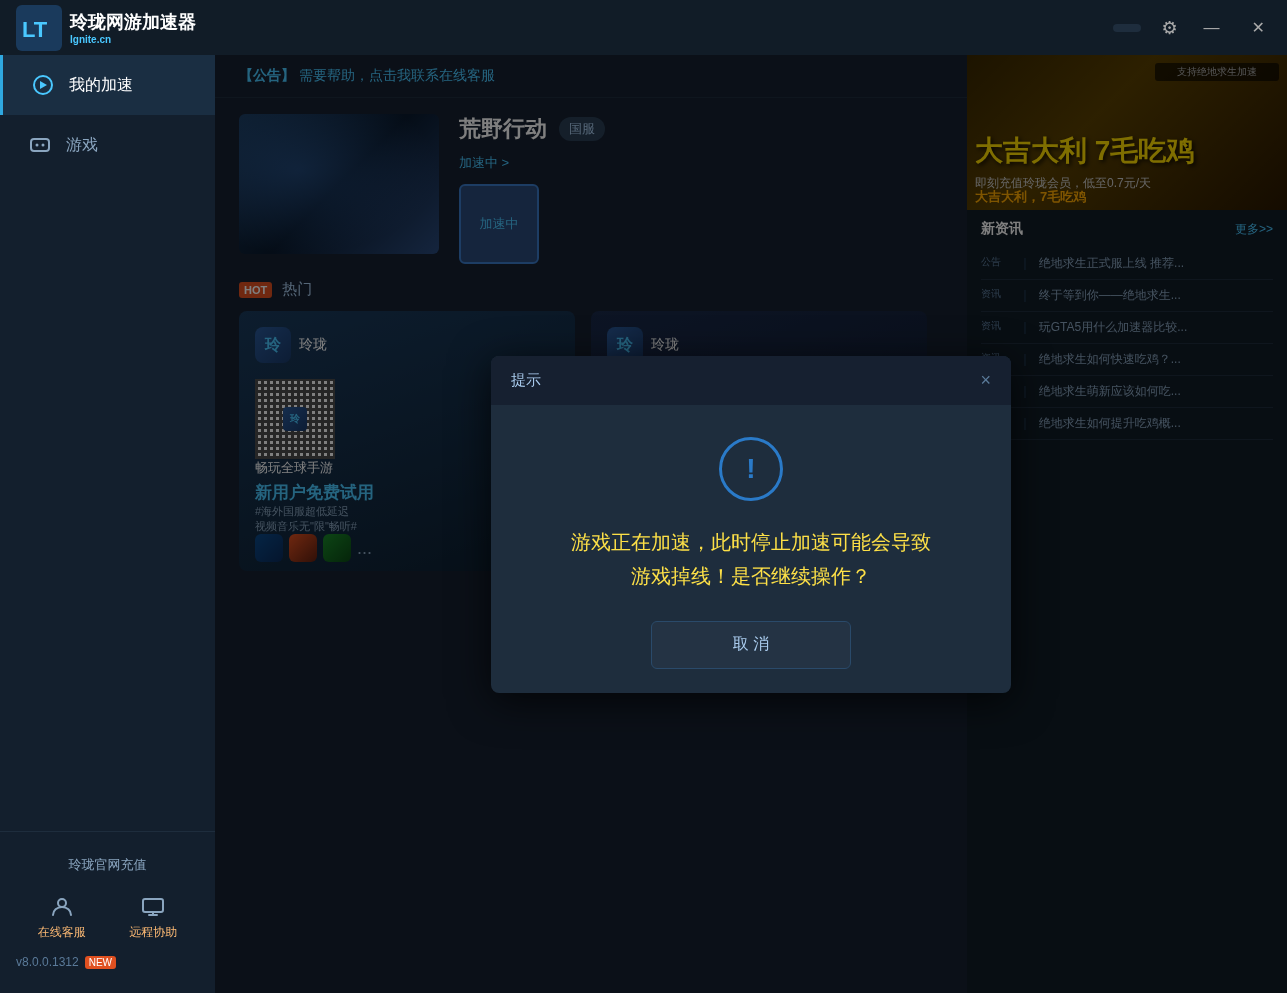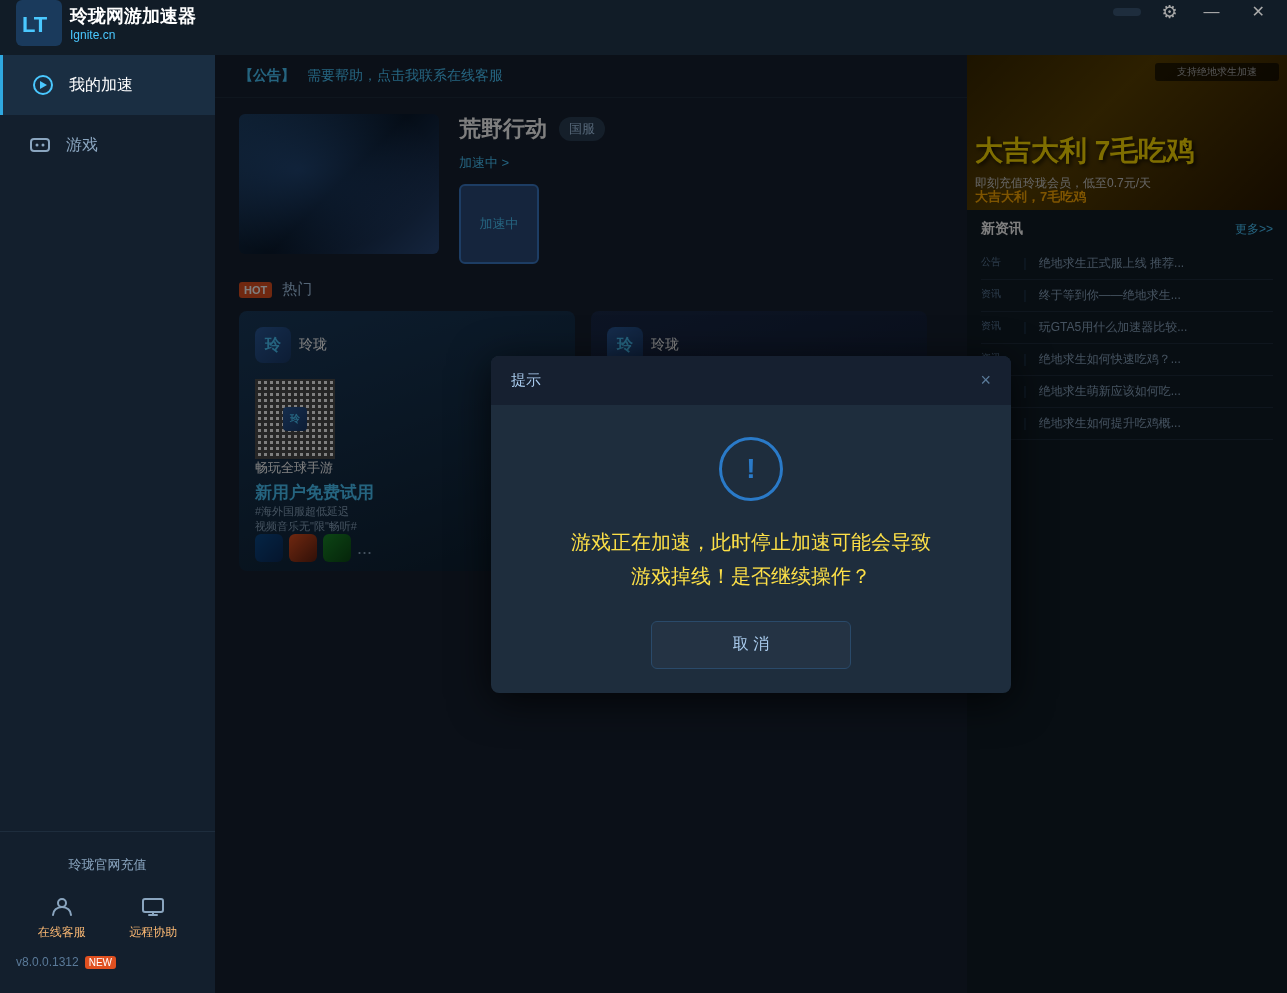--- a/index.html
+++ b/index.html
@@ -9,40 +9,41 @@
       overflow: hidden;
       font-family: "Microsoft YaHei", "SimHei", sans-serif;
       background: #0f1923;
       display: flex;
       flex-direction: column;
     }
 
     
     .title-bar {
       display: flex;
-      align-items: flex-start;
+      align-items: center;
       justify-content: space-between;
       background: #111c27;
       height: 55px;
       padding: 0 16px;
       flex-shrink: 0;
     }
     .title-logo {
       display: flex;
       align-items: center;
       gap: 8px;
     }
     .logo-text {
       color: #fff;
       font-size: 18px;
       font-weight: bold;
     }
     .logo-sub {
       color: #4ac8ff;
-      font-size: 12px;
+      font-size: 10px;
+      font-weight: bold;
     }
     .title-controls {
       display: flex;
       align-items: center;
       gap: 20px;
     }
     .title-controls .user-area {
       background: #1e2d3d;
       border-radius: 4px;
       padding: 4px 14px;
@@ -164,21 +165,20 @@
       overflow: hidden;
       position: relative;
     }
 
     
     .announcement-bar {
       background: #162030;
       padding: 12px 24px;
       display: flex;
       align-items: center;
-      gap: 8px;
       border-bottom: 1px solid #1e2d3d;
     }
     .ann-tag {
       color: #4ac8ff;
       font-size: 14px;
       font-weight: bold;
       margin-right: 4px;
     }
     .ann-text {
       color: #4ac8ff;

